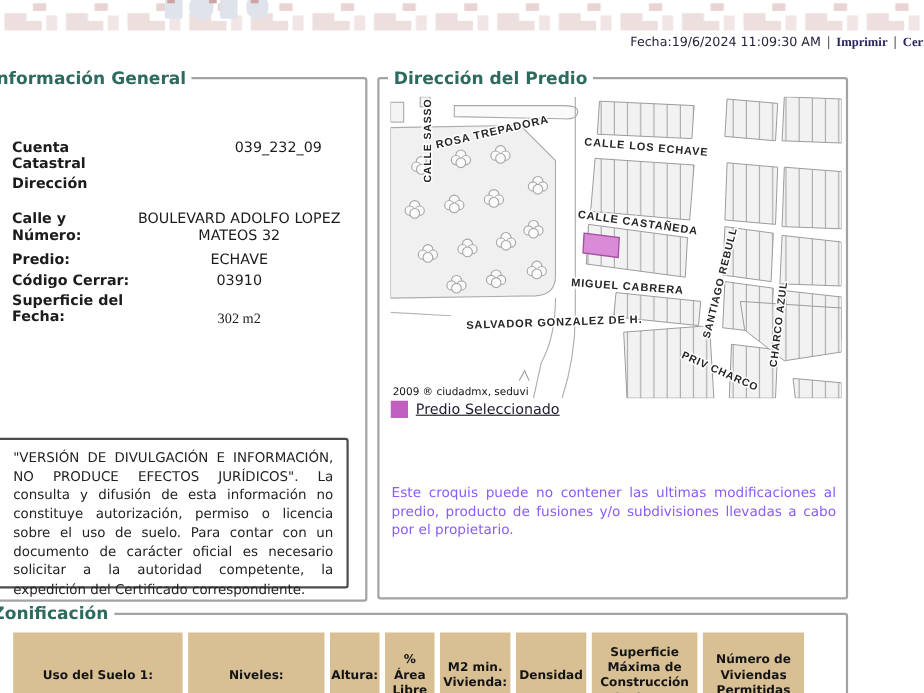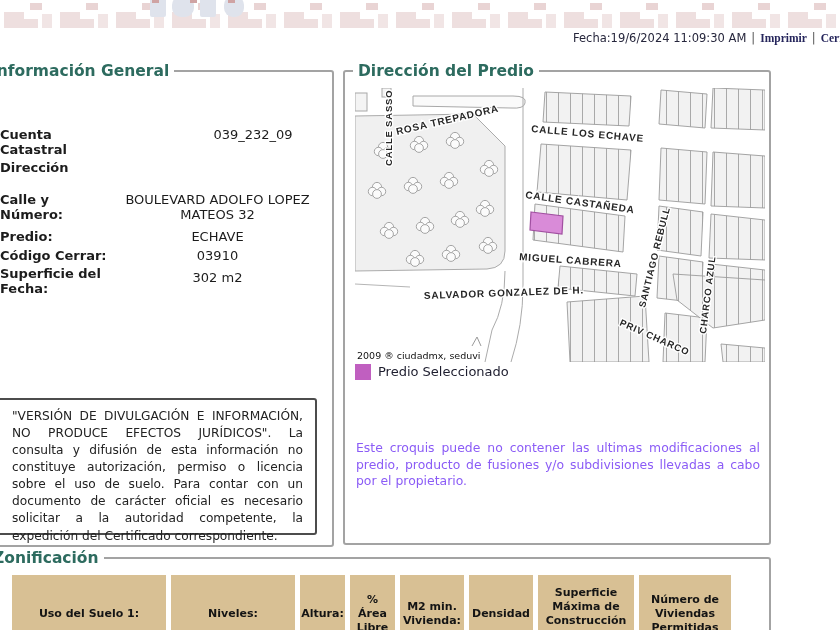--- a/index.html
+++ b/index.html
@@ -20,38 +20,38 @@
   fieldset legend{font-size:15.5px;font-weight:bold;color:#2d6b5f;
     padding:0 5px;background:#fff;}
   fieldset.fs-general{left:-18px;top:62px;width:348px;height:481px;}
   fieldset.fs-general legend{margin-left:2px;}
   fieldset.fs-location{left:343px;top:62px;width:424px;height:479px;}
   fieldset.fs-location legend{margin-left:8px;}
   fieldset.fs-zoning{left:-18px;top:549px;width:785px;height:110px;}
   fieldset.fs-zoning legend{margin-left:4px;}
   
   .info-row{position:absolute;left:0;width:330px;font-size:13px;line-height:1.18;}
-  .info-row .lbl{position:absolute;left:0;top:0;width:112px;font-weight:bold;}
+  .info-row .lbl{position:absolute;left:11px;top:0;width:112px;font-weight:bold;}
   .info-row .val{position:absolute;left:120px;top:0;width:195px;text-align:center;}
   .info-row.r1 .val{left:183px;width:140px;}
   .r1{top:127px;} .r2{top:160px;} .r3{top:192px;}
   .r4{top:229px;} .r5{top:248px;} .r6{top:266px;}
-  .r6 .val{top:4px;}
+  .r6 .val{top:16px;font-family:Liberation Serif, serif;}
   
   .disclaimer{position:absolute;left:-16px;top:398px;width:333px;height:137px;
     border:2px solid #4c4c4c;border-radius:3px;box-sizing:border-box;
     padding:8px 12px 8px 26px;font-size:12.2px;line-height:1.4;
     text-align:justify;color:#222;background:#fff;}
   
   .map{position:absolute;left:355px;top:88px;width:410px;height:274px;}
   .map text{font-family:"Liberation Sans",sans-serif;font-weight:bold;fill:#262626;
     paint-order:stroke;stroke:#ffffff;stroke-width:2.6px;letter-spacing:.8px;}
   .map .copyright{font-family:"DejaVu Sans",sans-serif;font-weight:400;
     font-size:9.5px;letter-spacing:0;stroke-width:0;fill:#111;}
-  .map-legend{position:absolute;left:355px;top:364px;display:flex;align-items:flex-start;}
+  .map-legend{position:absolute;left:355px;top:364px;display:flex;align-items:center;text-decoration:underline;}
   .map-legend .swatch{width:16px;height:16px;display:block;}
   .map-legend .swlabel{font-size:13px;margin-left:7px;color:#1d1d2e;}
   .map-note{position:absolute;left:356px;top:440px;width:404px;
     font-size:12.4px;line-height:1.35;text-align:justify;color:#8b5cf6;}
   
   .zon-table{position:absolute;left:12px;top:575px;display:flex;gap:5px;}
   .zon-table .th{background:#d8c094;height:78px;display:flex;align-items:center;
     justify-content:center;text-align:center;font-size:11px;font-weight:bold;
     color:#141414;line-height:1.28;box-sizing:border-box;padding:2px 2px;}
   .c1{width:154px;} .c2{width:124px;} .c3{width:45px;} .c4{width:45px;}

